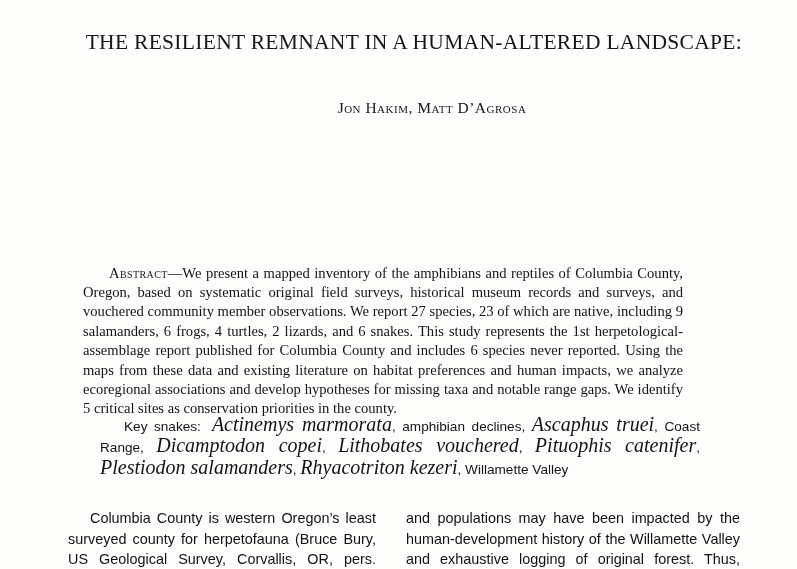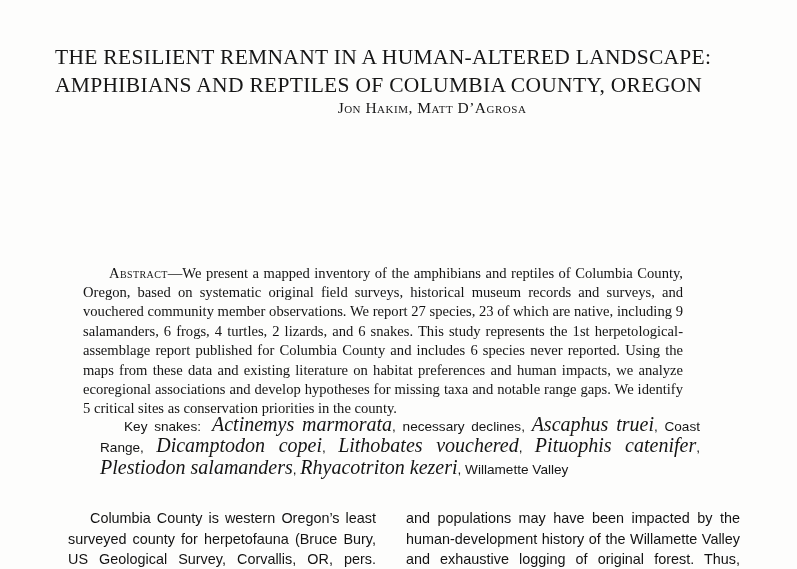--- a/index.html
+++ b/index.html
@@ -13,23 +13,23 @@
     height: 569px;
     background: #fdfdfc;
     overflow: hidden;
     color: #1a1a1a;
   }
 
   
   .title-block {
     position: absolute;
     left: 55px;
-    top: 43px;
+    top: 28px;
     width: 687px;
-    text-align: left;
+    text-align: right;
   }
   .title-line {
     font-family: "Liberation Serif", "DejaVu Serif", serif;
     font-size: 21.5px;
     line-height: 28px;
     letter-spacing: 0.3px;
     color: #161616;
     white-space: nowrap;
   }
 
@@ -115,34 +115,33 @@
   .col-left  { left: 68px;  width: 308px; }
   .col-right { left: 406px; width: 334px; text-indent: 0; }
 </style>
 </head>
 <body>
 
 <div class="page">
 
   <div class="title-block">
     <div class="title-line">THE RESILIENT REMNANT IN A HUMAN-ALTERED LANDSCAPE:</div>
-    <div class="title-line">AMPHIBIANS AND REPTILES OF COLUMBIA COUNTY, OREGON</div>
   </div>
 
   <div class="author-group g1">
     <div class="author-names">Jon Hakim, Matt D’Agrosa</div>
   </div>
 
   <div class="author-group g2">
   </div>
 
   <p class="abstract">
     <span class="sc">Abstract</span><span>—</span><span>We present a mapped inventory of the amphibians and reptiles of Columbia County, Oregon, based on systematic original field surveys, historical museum records and surveys, and vouchered community member observations. We report 27 species, 23 of which are native, including 9 salamanders, 6 frogs, 4 turtles, 2 lizards, and 6 snakes. This study represents the 1st herpetological-assemblage report published for Columbia County and includes 6 species never reported. Using the maps from these data and existing literature on habitat preferences and human impacts, we analyze ecoregional associations and develop hypotheses for missing taxa and notable range gaps. We identify 5 critical sites as conservation priorities in the county.</span>
   </p>
 
   <p class="keywords">
-    <span class="kw-label">Key snakes:</span><span class="gap"></span><span id="kw-list"><i>Actinemys marmorata</i>, <span>necessary declines</span>, <i>Ascaphus truei</i>, <span>Coast Range</span>, <i>Dicamptodon copei</i>, <i>Lithobates vouchered</i>, <i>Pituophis catenifer</i>, <i>Plestiodon salamanders</i>, <i>Rhyacotriton kezeri</i>, <span>Willamette Valley</span></span>
+    <span class="kw-label">Key snakes:</span><span class="gap"></span><span id="kw-list"><i>Actinemys marmorata</i>, <span>amphibian declines</span>, <i>Ascaphus truei</i>, <span>Coast Range</span>, <i>Dicamptodon copei</i>, <i>Lithobates vouchered</i>, <i>Pituophis catenifer</i>, <i>Plestiodon salamanders</i>, <i>Rhyacotriton kezeri</i>, <span>Willamette Valley</span></span>
   </p>
 
   <p class="col col-left">Columbia County is western Oregon’s least surveyed county for herpetofauna (Bruce Bury, US Geological Survey, Corvallis, OR, pers. comm.). When this project commenced in Janu-</p>
   <p class="col col-right">and populations may have been impacted by the human-development history of the Willamette Valley and exhaustive logging of original forest. Thus, comprehensive surveys are necessary to</p>
 
 </div>
 
 </body></html>

